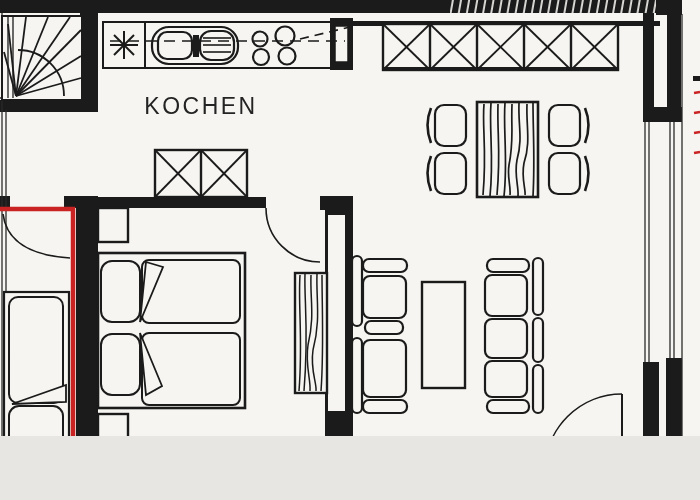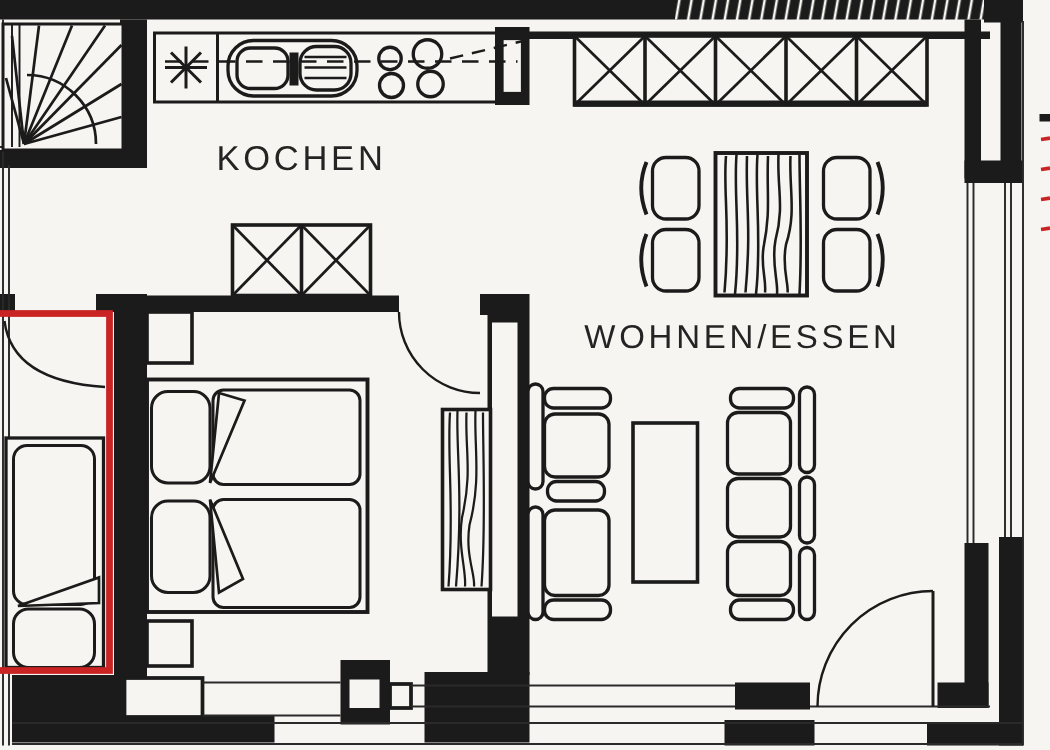--- a/index.html
+++ b/index.html
@@ -1,17 +1,17 @@
 <!DOCTYPE html>
 <html style="--highlight: #c92323; --ink: #1b1b1b; --paper: #f6f5f1;"><head>
 <meta charset="utf-8">
 <style>
   html,body{margin:0;padding:0;background:#e8e6e2;}
   .stage{
-    position:relative;width:700px;height:500px;margin:0 auto;
+    position:relative;width:700px;height:436px;margin:0 auto;
     background:#f6f5f1;overflow:hidden;
     font-family:"Liberation Sans", sans-serif;
   }
   .plan-svg{position:absolute;left:0;top:0;}
   .room-label{
     position:absolute;transform:translate(-50%,-50%);
     color:#242424;font-weight:400;white-space:nowrap;
     letter-spacing:2.5px;
   }
   .lbl-kochen{left:201px;top:106px;font-size:23px;}
@@ -285,15 +285,14 @@
     <g style="stroke:var(--highlight,#c92323)" stroke-width="2.5">
       <line x1="694" y1="93" x2="700" y2="92"></line>
       <line x1="694" y1="113" x2="700" y2="112"></line>
       <line x1="694" y1="133" x2="700" y2="132"></line>
       <line x1="694" y1="153" x2="700" y2="152"></line>
     </g>
   </g>
 </svg>
 
 <div class="room-label lbl-kochen">KOCHEN</div>
-<div class="room-label lbl-wohnen">WOHNEN/ESSEN</div>
 
 </div>
 
 </body></html>

